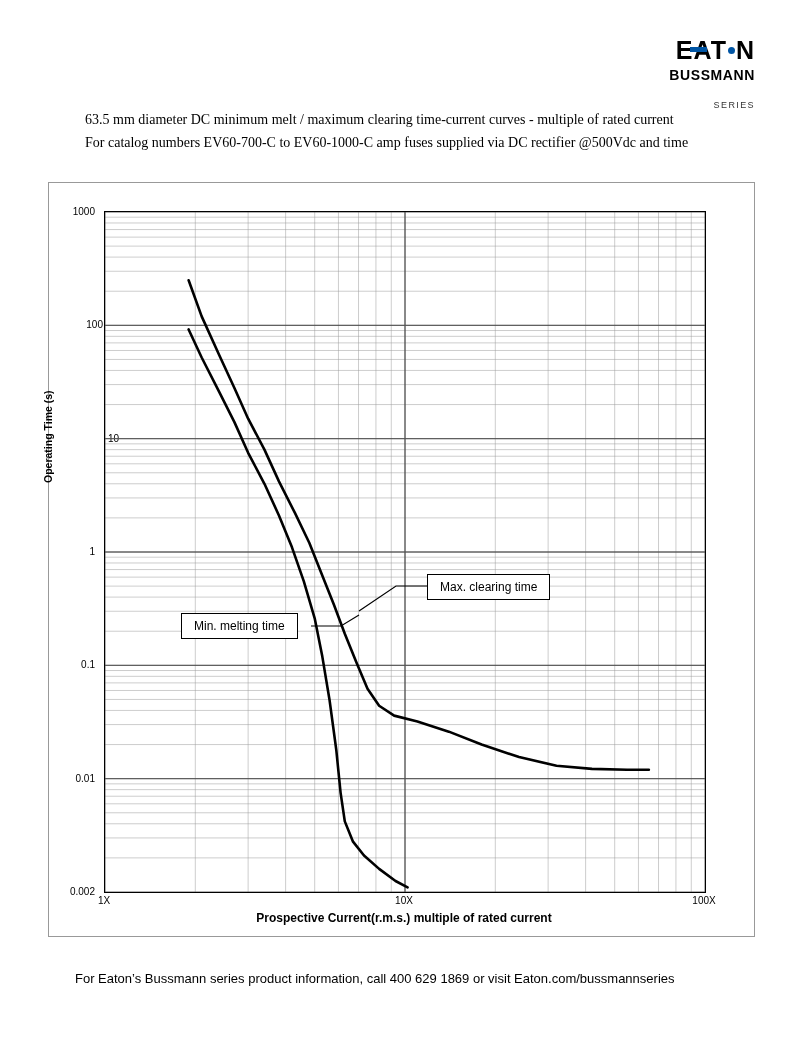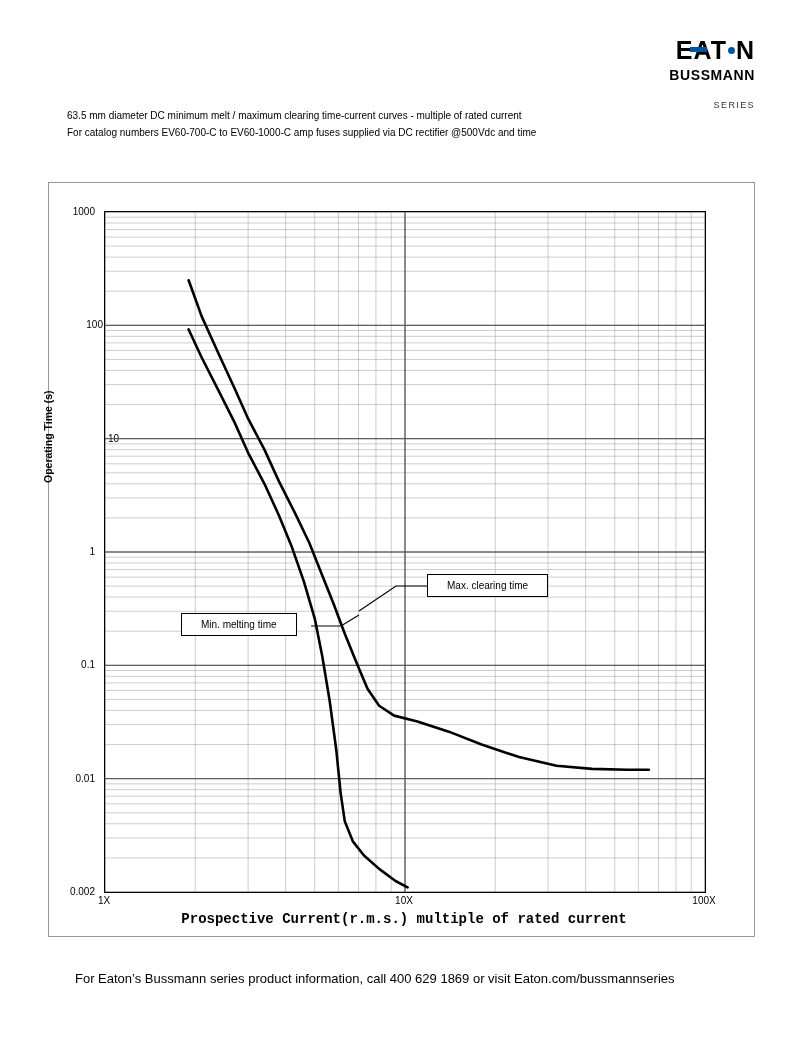--- a/index.html
+++ b/index.html
@@ -62,26 +62,27 @@
     font-size: 9px;
     letter-spacing: 1.4px;
     color: #333;
     margin-top: 19px;
     line-height: 1;
   }
 
   
   .title-block {
     position: absolute;
-    left: 67px;
+    left: 85px;
     top: 108px;
     width: 660px;
-    font-size: 10px;
+    font-size: 14px;
     line-height: 1.65;
     color: #000;
+    font-family: Liberation Serif, serif;
   }
 
   
   .chart-frame {
     position: absolute;
     left: 48px;
     top: 182px;
     width: 707px;
     height: 755px;
     border: 1px solid #999;
@@ -117,45 +118,44 @@
     font-size: 10.5px;
     font-weight: bold;
     white-space: nowrap;
   }
   .xlabel {
     position: absolute;
     left: 55px;
     top: 728px;
     width: 600px;
     text-align: center;
-    font-size: 14px;
+    font-size: 12px;
     font-weight: bold;
-    font-family: Liberation Mono, monospace;
   }
   .ytick {
     position: absolute;
     right: 0;
     width: 46px;
     text-align: right;
     font-size: 10px;
     transform: translateY(-50%);
   }
   .xtick {
     position: absolute;
     top: 712px;
     font-size: 10px;
     transform: translateX(-50%);
   }
 
   .callout {
     position: absolute;
     border: 1px solid #000;
     background: #fff;
-    font-size: 10px;
-    padding: 5px 19px;
+    font-size: 12px;
+    padding: 5px 12px;
     white-space: nowrap;
   }
 
   .footer {
     position: absolute;
     left: 75px;
     top: 971px;
     font-size: 13px;
   }
 

